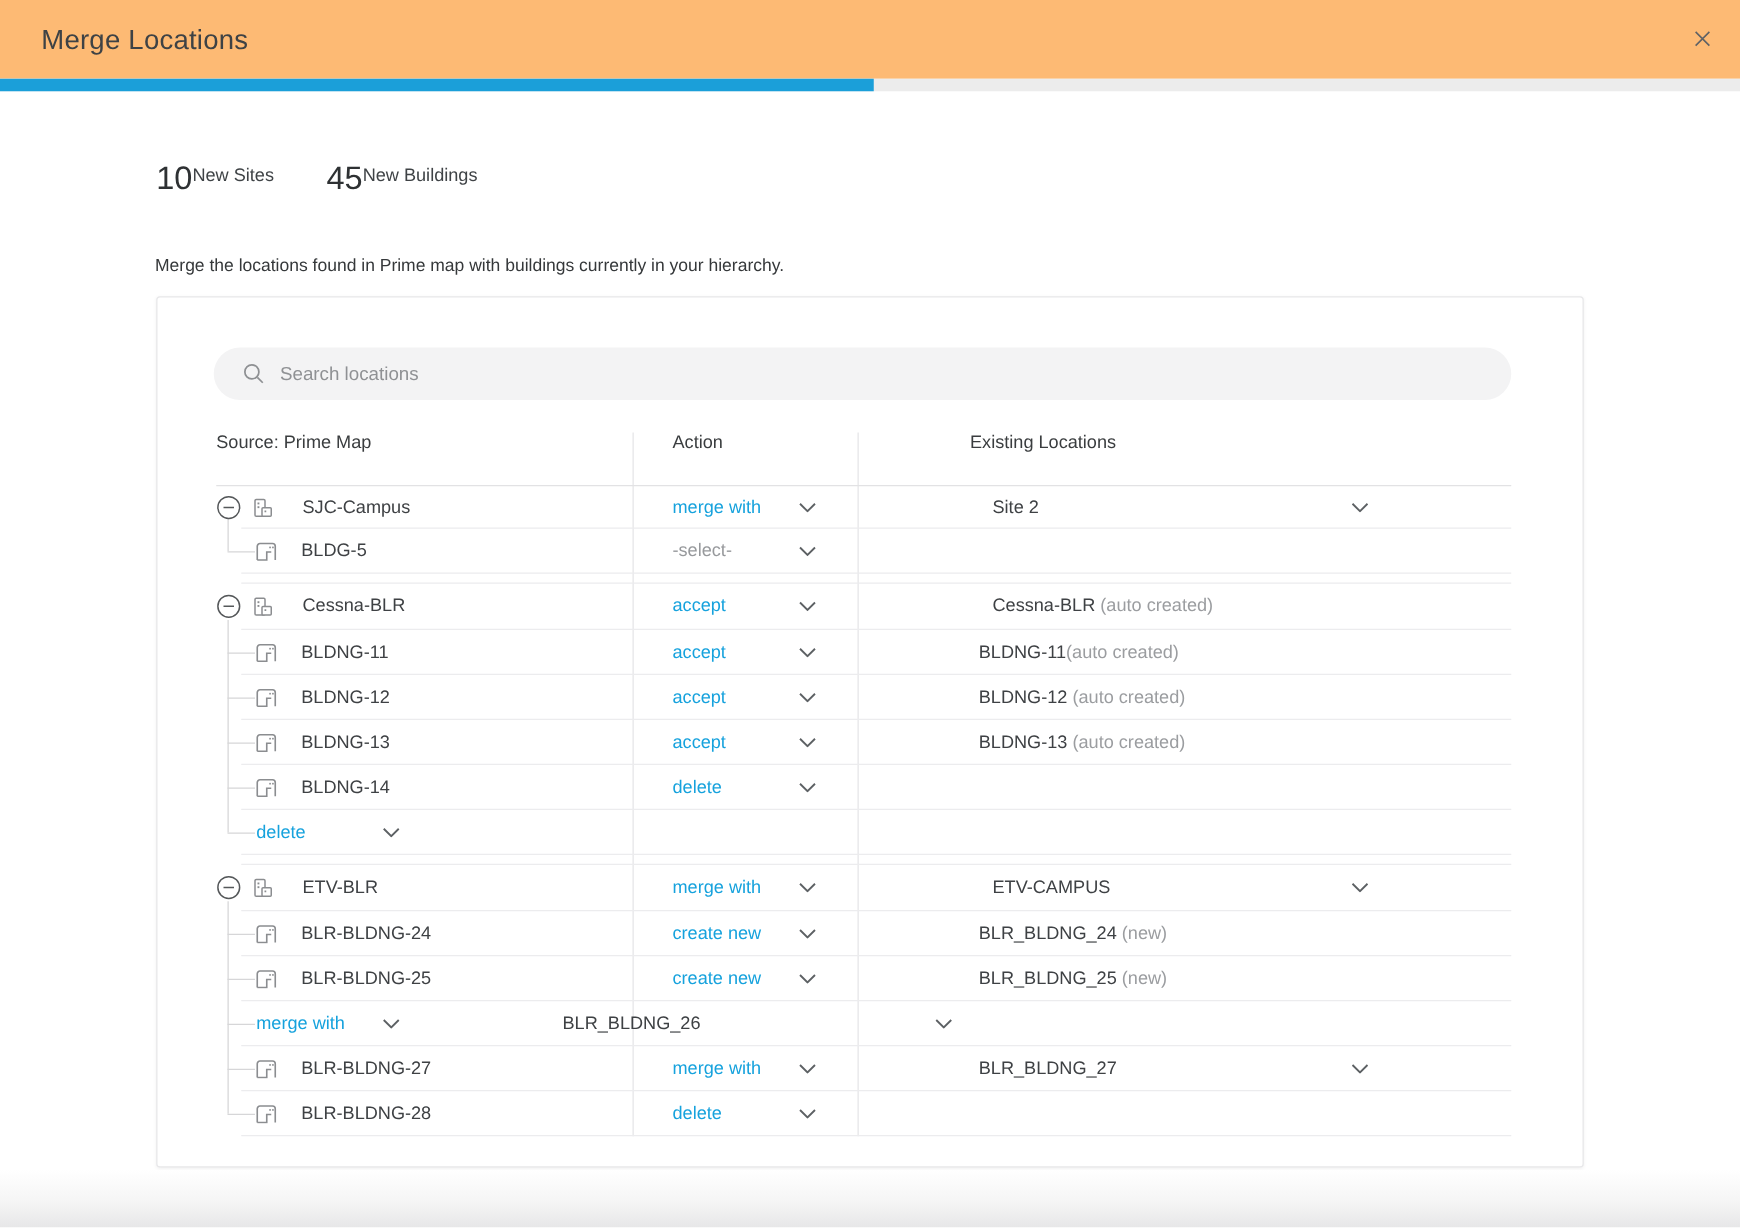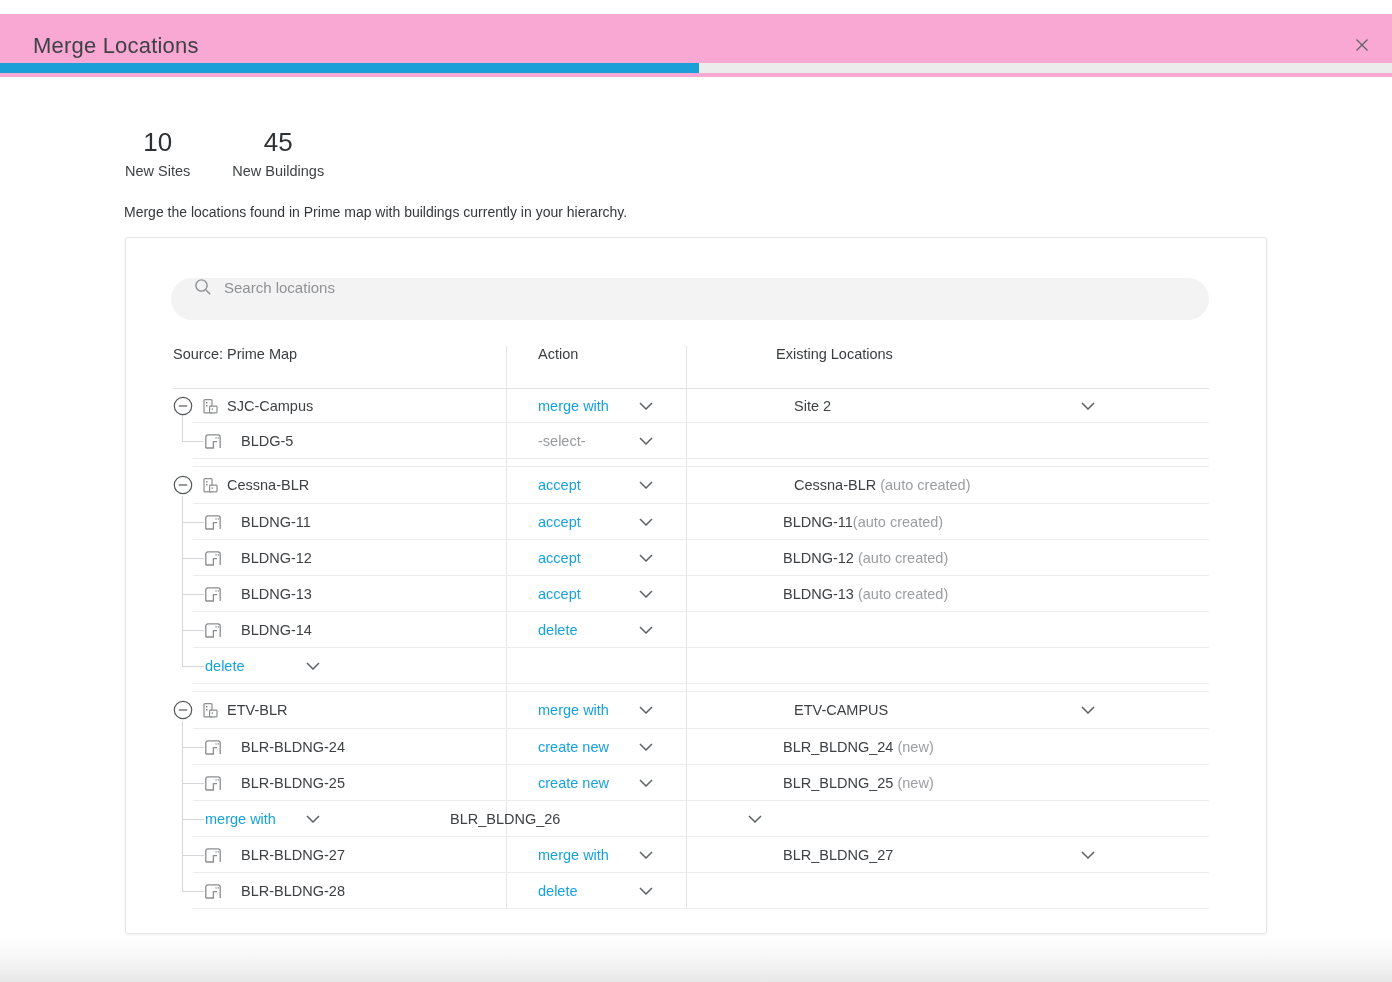--- a/index.html
+++ b/index.html
@@ -3,38 +3,38 @@
 <meta charset="utf-8">
 <style>
   html,body{margin:0;padding:0;}
   body{
     width:1392px;height:982px;position:relative;overflow:hidden;
     background:#ffffff;
     font-family:"Liberation Sans","DejaVu Sans",sans-serif;
     -webkit-font-smoothing:antialiased;
   }
   
-  .dlg-header{position:absolute;top:14px;left:0;right:0;height:63px;background:#f9a8d4;}
+  .dlg-header{position:absolute;top:0;left:0;right:0;height:63px;background:#fdba74;}
   .dlg-title{position:absolute;left:33px;top:0;line-height:63px;font-size:22px;color:#3e4245;letter-spacing:.2px;}
   .dlg-close{position:absolute;right:16px;top:18px;width:28px;height:28px;display:flex;align-items:center;justify-content:center;cursor:pointer;background:none;border:none;padding:0;}
   
   .progress{position:absolute;top:63px;left:0;right:0;height:10px;background:#ececec;}
   .progress-fill{height:100%;background:#1b9fd9;width:50%;}
   
   .stats{position:absolute;left:125px;top:127px;display:flex;gap:42px;}
-  .stat{display:flex;flex-direction:column;align-items:center;}
+  .stat{display:flex;}
   .stat-value{font-size:26px;color:#2e3133;line-height:30px;}
   .stat-label{font-size:14.5px;color:#3f4346;margin-top:6px;}
   .description{position:absolute;left:124px;top:204px;font-size:14px;color:#35383a;margin:0;}
   
   .card{position:absolute;left:125px;top:237px;width:1142px;height:697px;background:#fff;
         border:1px solid #e7e7e9;border-radius:3px;box-shadow:0 1px 3px rgba(0,0,0,.06);box-sizing:border-box;}
   
   .search{position:absolute;left:45px;top:40px;width:1038px;height:42px;background:#f3f3f4;border-radius:21px;
-          display:flex;align-items:flex-start;box-sizing:border-box;padding-left:23px;}
+          display:flex;align-items:center;box-sizing:border-box;padding-left:23px;}
   .search-icon{display:flex;align-items:center;margin-right:10px;}
   .search input{border:none;outline:none;background:transparent;font-size:15px;color:#3c3f41;width:900px;
                 font-family:"Liberation Sans","DejaVu Sans",sans-serif;}
   .search input::placeholder{color:#8f9194;}
   
   .table{position:absolute;left:47px;top:108px;width:1036px;}
   .vline{position:absolute;top:0;width:1px;height:563px;background:#e5e5e7;z-index:0;}
   .v1{left:333px;} .v2{left:513px;}
   .thead{display:flex;height:43px;position:relative;}
   .thead::after{content:"";position:absolute;left:0;right:0;bottom:0;height:1px;background:#e2e2e4;}
@@ -54,21 +54,21 @@
   .child{height:36px;}
   .child::before{content:"";position:absolute;left:9px;top:50%;width:22px;height:1px;background:#d6d6d8;}
   .cell{display:flex;align-items:center;box-sizing:border-box;position:relative;z-index:1;}
   .c1{width:333px;}
   .c2{width:180px;padding-left:32px;}
   .c3{width:523px;padding-left:108px;}
   .child .c3{padding-left:97px;}
   .collapse{display:flex;align-items:center;margin-left:0;}
   .campus-ic{display:flex;align-items:center;margin-left:7px;}
   .bldg-ic{display:flex;align-items:center;margin-left:31px;}
-  .nm{font-size:14.5px;color:#3e4144;margin-left:8px;white-space:nowrap;}
+  .nm{font-size:14.5px;color:#3e4144;margin-left:23px;white-space:nowrap;}
   .child .nm{margin-left:19px;}
   .action-link{font-size:14.5px;color:#16a2dd;white-space:nowrap;}
   .action-link.muted{color:#97999c;}
   .chev{position:absolute;left:133px;top:50%;transform:translateY(-50%);display:flex;}
   .exnm{font-size:14.5px;color:#3e4144;white-space:pre;}
   .note{font-size:14.5px;color:#9b9da0;white-space:pre;}
   .chev3{position:absolute;left:395px;top:50%;transform:translateY(-50%);display:flex;}
   
   .footer-grad{position:absolute;left:0;right:0;bottom:0;height:46px;
                background:linear-gradient(180deg,#ffffff 0%,#f5f5f5 55%,#e7e7e8 100%);}

